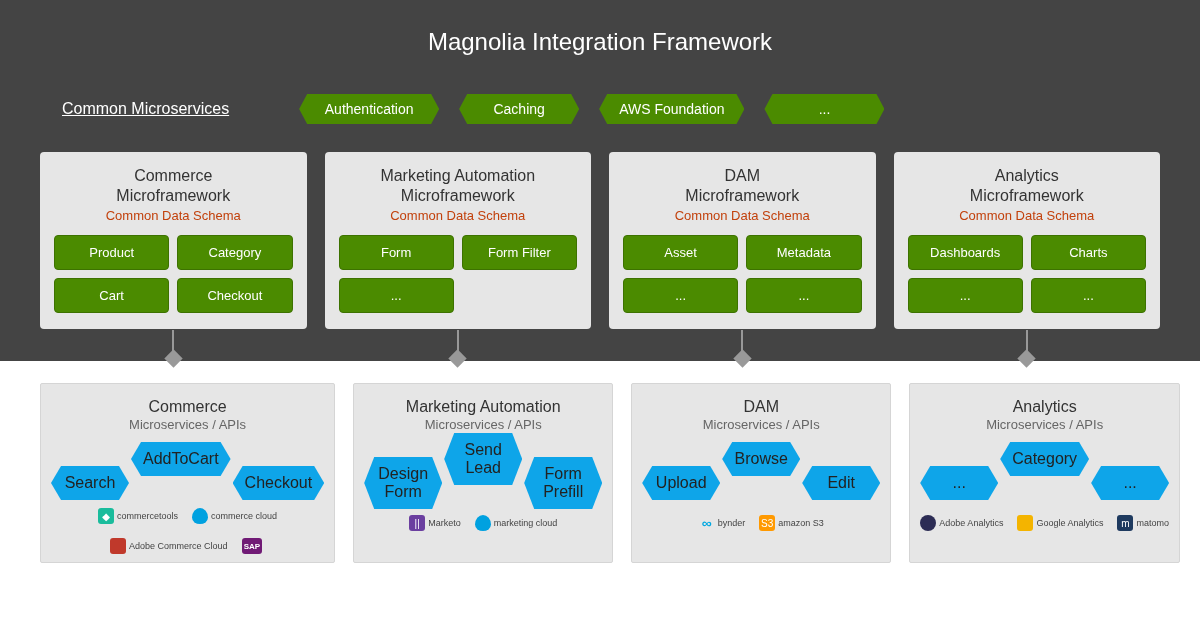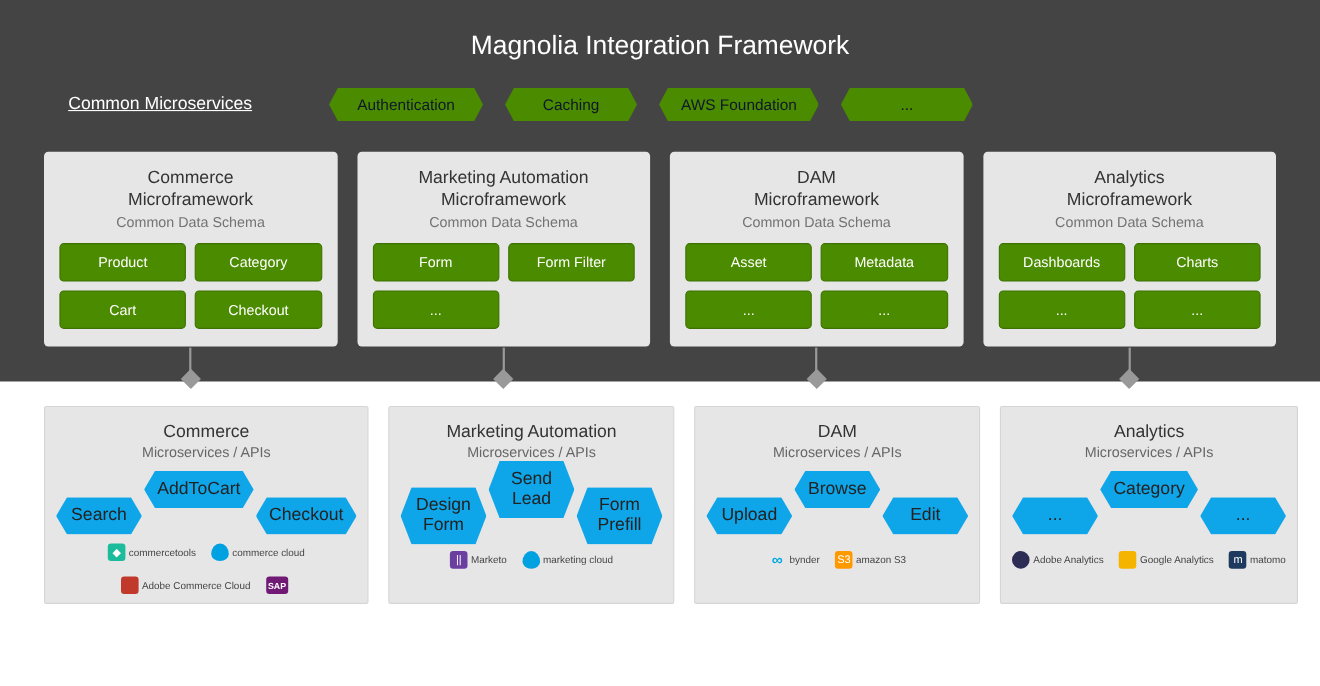--- a/index.html
+++ b/index.html
@@ -13,38 +13,38 @@
   .upper {
     background: #444444;
     padding: 28px 40px 32px 40px;
     position: relative;
   }
   .title {
     color: #fff;
     font-size: 24px;
     font-weight: 400;
     text-align: center;
-    margin-bottom: 24px;
+    margin-bottom: 38px;
   }
   .microservices-row {
     display: flex;
     align-items: center;
     gap: 20px;
     margin-bottom: 28px;
     padding-left: 22px;
   }
   .ms-label {
     color: #fff;
     font-size: 16px;
     margin-right: 50px;
     text-decoration: underline;
   }
   .hex-pill {
     background: #4b8b00;
-    color: #0f172a;
+    color: #ffffff;
     font-size: 14px;
     padding: 7px 20px;
     position: relative;
     min-width: 120px;
     text-align: center;
     clip-path: polygon(8px 0, calc(100% - 8px) 0, 100% 50%, calc(100% - 8px) 100%, 8px 100%, 0 50%);
   }
   .hex-pill.wide { min-width: 140px; }
   .frameworks-row {
     display: flex;
@@ -58,21 +58,21 @@
     text-align: center;
     position: relative;
   }
   .fw-title {
     color: #333;
     font-size: 16px;
     line-height: 1.25;
     margin-bottom: 2px;
   }
   .fw-sub {
-    color: #737373;
+    color: #c2410c;
     font-size: 13px;
     margin-bottom: 12px;
   }
   .chip-grid {
     display: grid;
     grid-template-columns: 1fr 1fr;
     gap: 8px;
   }
   .chip {
     background: #4b8b00;

